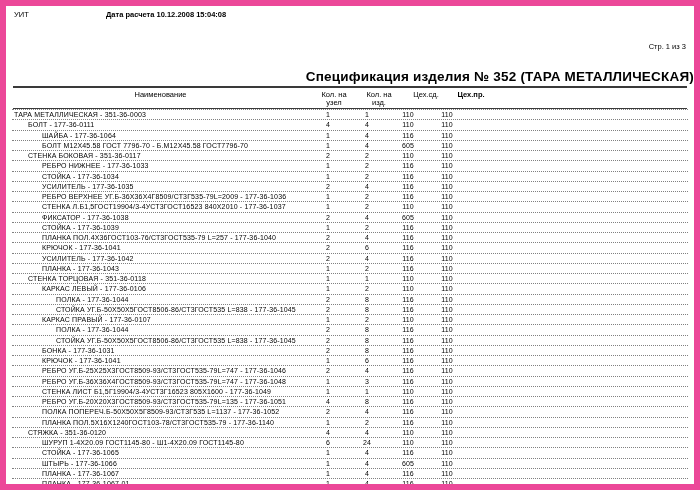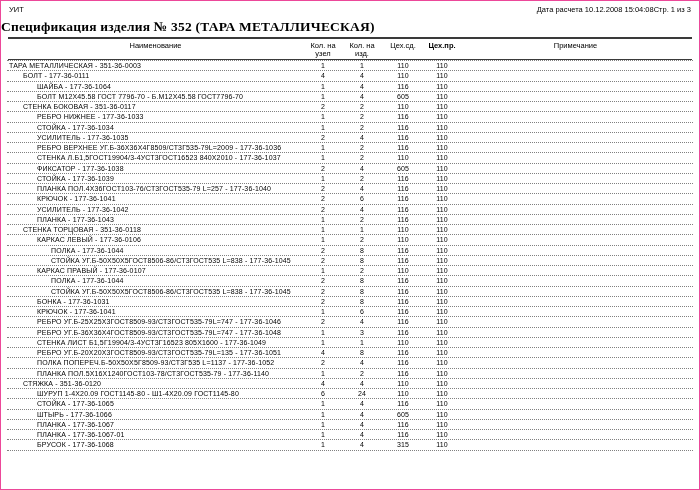--- a/index.html
+++ b/index.html
@@ -2,53 +2,53 @@
 <html><head>
 <meta charset="utf-8">
 <style>
   * { margin: 0; padding: 0; box-sizing: border-box; }
   html, body { background: #e8e8e8; }
   body { font-family: "Liberation Sans", sans-serif; color: #000; }
   .page {
     position: relative;
     width: 700px; height: 490px;
     background: #fff;
-    border: 1px solid #ec4899;
+    border: 6px solid #ec4899;
     overflow: hidden;
   }
   .meta {
     display: flex;
     align-items: flex-start;
     padding: 4px 8px 0 8px;
     font-size: 7.5px;
     line-height: 9px;
   }
   .meta .m-app { width: 92px; }
-  .meta .m-date { flex: 1; text-align: right; }
-  .meta .m-page { text-align: right; }
+  .meta .m-date { flex: 1; text-align: left; font-weight: bold; }
+  .meta .m-page { text-align: right; margin-top: 32px; }
   .title {
-    text-align: left;
+    text-align: right;
     font-size: 13.5px;
     font-weight: bold;
-    margin-top: 5px;
+    margin-top: 18px;
     letter-spacing: 0.2px;
-    font-family: Liberation Serif, serif;
   }
   .rule {
     height: 0;
     border-top: 2px solid #3a3a3a;
     margin: 2px 7px 0 7px;
   }
   .thead {
     display: flex;
     margin: 1px 7px 0 7px;
     font-size: 7.5px;
     line-height: 8px;
     padding: 2px 0 1px 0;
     min-height: 18px;
+    gap: 6px;
   }
   .thead .hc { text-align: center; }
   .hc.h-name { flex: 0 0 295px; }
   .hc.h-q1 { flex: 0 0 40px; }
   .hc.h-q2 { flex: 0 0 38px; }
   .hc.h-s1 { flex: 0 0 44px; }
   .hc.h-s2 { flex: 0 0 34px; font-weight: bold; }
   .hc.h-note { flex: 1; }
   .hc .l2 { display: block; text-align: center; }
   .rule2 {
@@ -90,21 +90,20 @@
 
   <div class="title">Спецификация изделия № 352 (ТАРА МЕТАЛЛИЧЕСКАЯ)</div>
   <div class="rule"></div>
 
   <div class="thead">
     <span class="hc h-name">Наименование</span>
     <span class="hc h-q1"><span>Кол. на</span><span class="l2">узел</span></span>
     <span class="hc h-q2"><span>Кол. на</span><span class="l2">изд.</span></span>
     <span class="hc h-s1">Цех.сд.</span>
     <span class="hc h-s2">Цех.пр.</span>
-    <span class="hc h-note">Примечание</span>
   </div>
   <div class="rule2"></div>
 
   <div class="rows" id="rows">
       <div class="row">
         <span class="c-name" style="padding-left: 2px;">ТАРА МЕТАЛЛИЧЕСКАЯ  -  351-36-0003</span>
         <span class="c-num c-q1">1</span>
         <span class="c-num c-q2">1</span>
         <span class="c-num c-s1">110</span>
         <span class="c-num c-s2">110</span>

